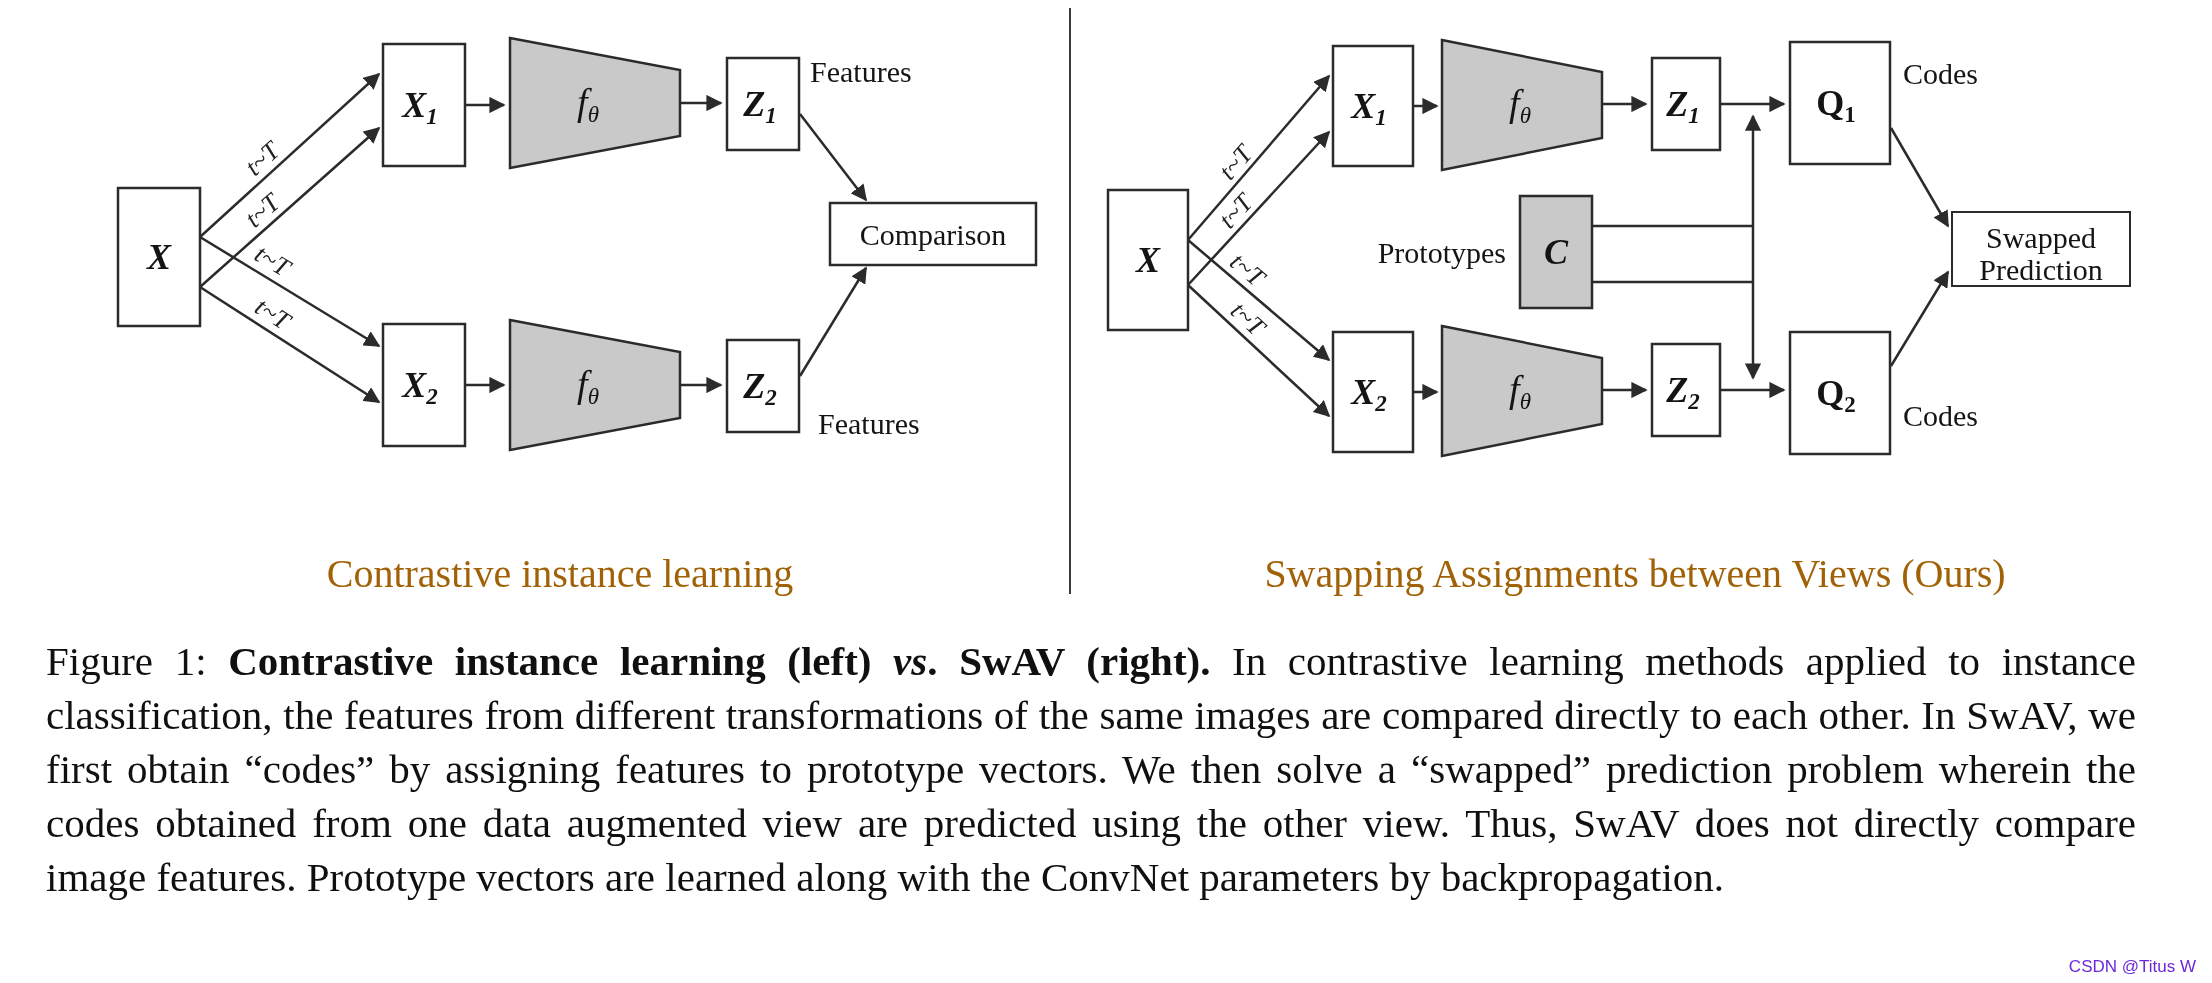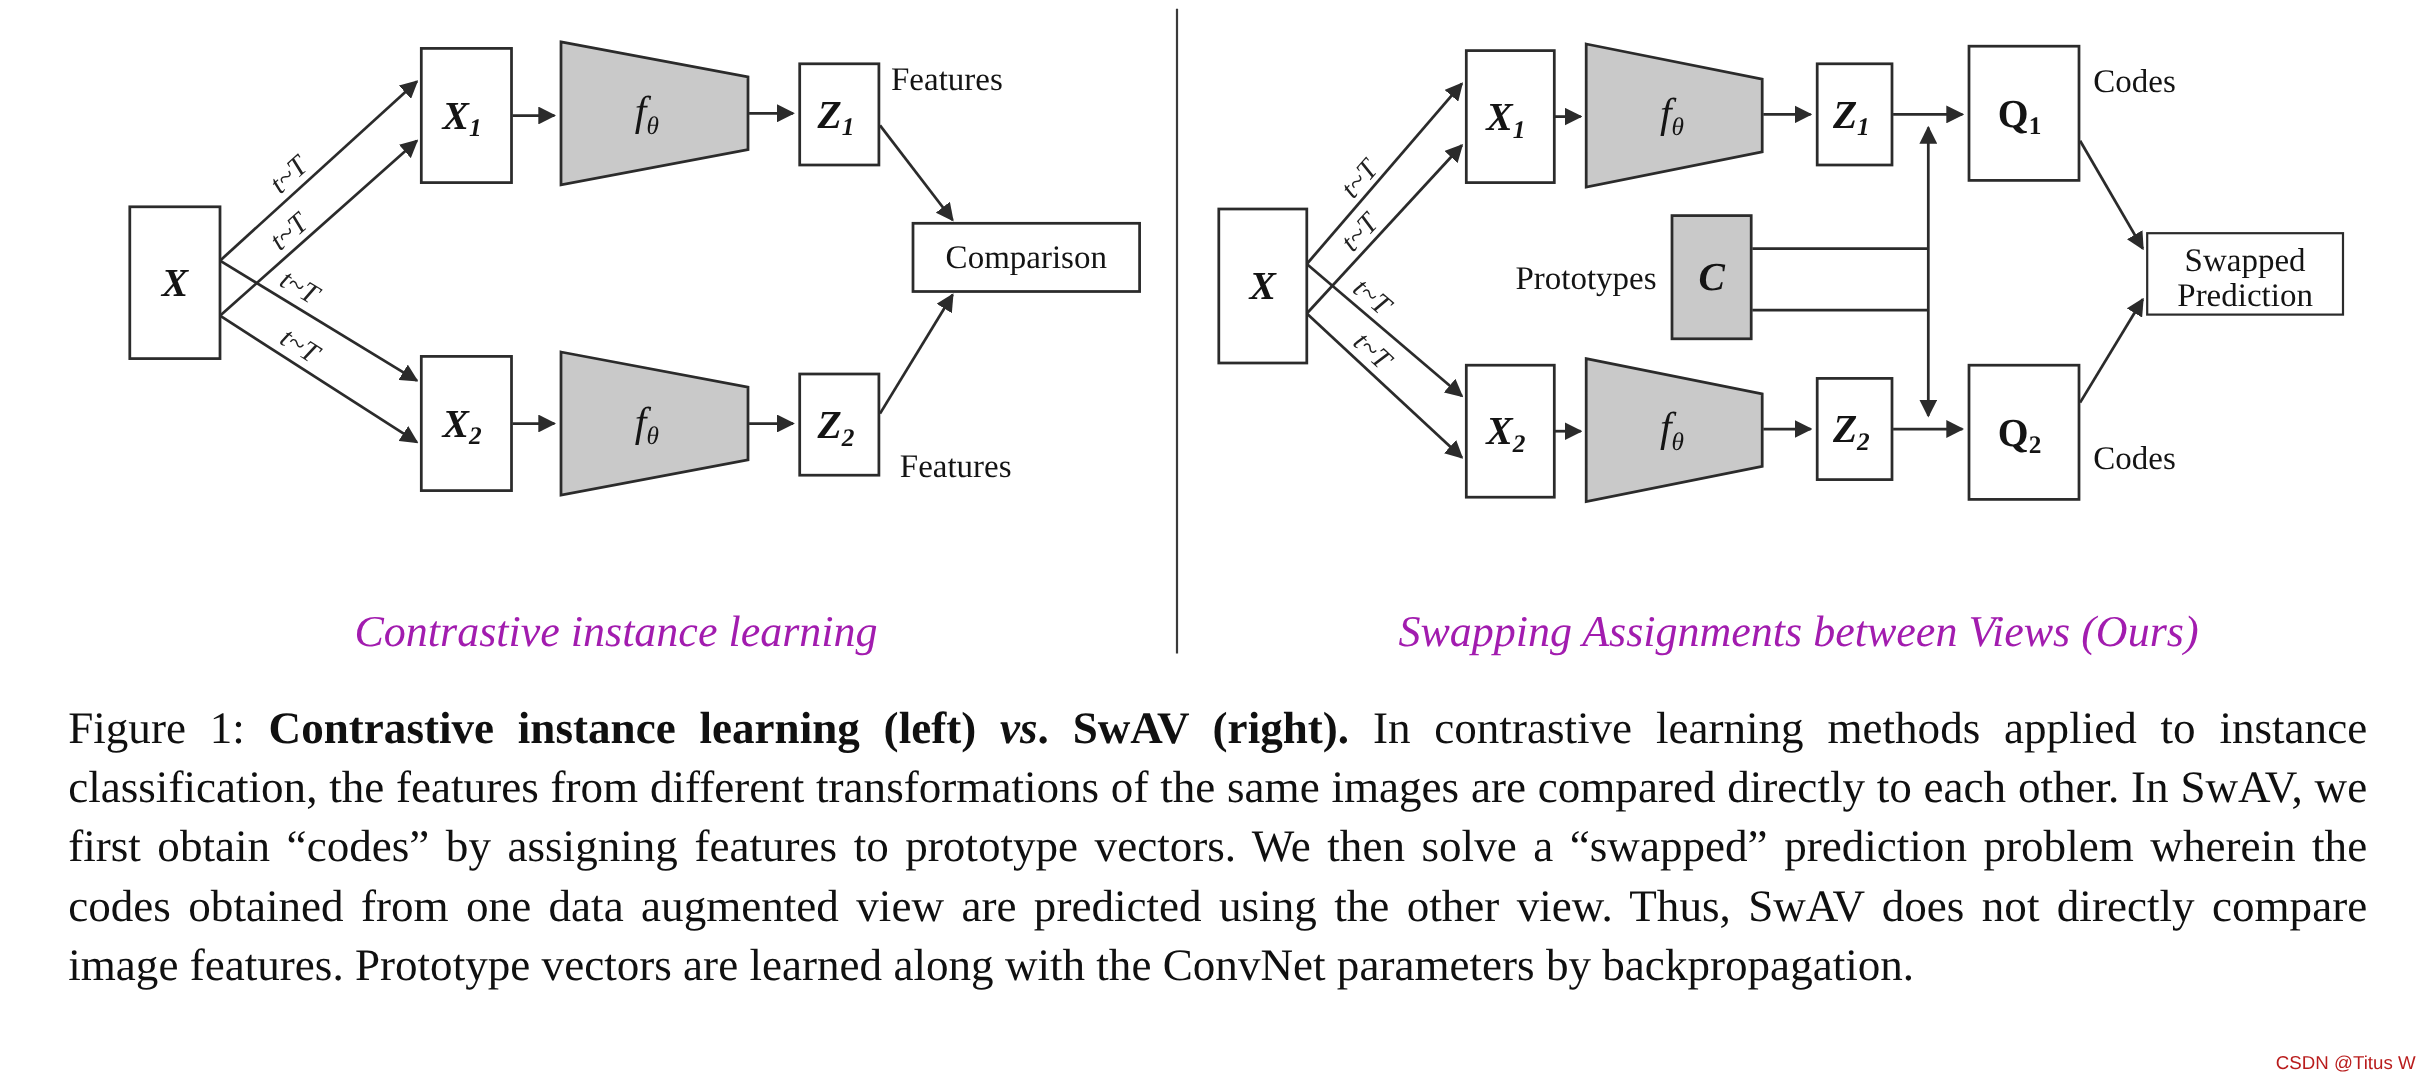--- a/index.html
+++ b/index.html
@@ -13,29 +13,29 @@
   .gbox{fill:#c9c9c9;stroke:#2b2b2b;stroke-width:2.5;}
   .arrow{stroke:#2b2b2b;stroke-width:2.5;fill:none;}
   .plain{stroke:#2b2b2b;stroke-width:2.5;fill:none;}
   .divider{stroke:#3a3a3a;stroke-width:2;}
   .math{font-size:36px;font-style:italic;font-weight:bold;}
   .math-f{font-size:38px;font-style:italic;font-weight:normal;}
   .math-q{font-size:36px;font-style:normal;font-weight:bold;}
   .sub{font-size:23px;}
   .tlabel{font-size:26px;font-style:italic;fill:#222222;}
   .annot{font-size:30px;}
-  .subcaption{position:absolute;top:550px;text-align:center;font-size:40px;color:#a21caf;font-style:italic;}
+  .subcaption{position:absolute;top:550px;text-align:center;font-size:40px;color:#a16207;}
   .subcaption-left{left:60px;width:1000px;}
   .subcaption-right{left:1100px;width:1070px;}
-  .caption{position:absolute;left:62px;top:634px;width:2090px;font-size:41px;line-height:54px;
+  .caption{position:absolute;left:46px;top:634px;width:2090px;font-size:41px;line-height:54px;
            text-align:justify;color:#101010;}
   .caption .b{font-weight:bold;}
   .caption .bi{font-weight:bold;font-style:italic;}
   .watermark{position:absolute;right:16px;bottom:6px;font-family:"Liberation Sans","DejaVu Sans",sans-serif;
-             font-size:17px;color:#b91c1c;}
+             font-size:17px;color:#6d28d9;}
 </style>
 </head>
 <body>
 
 <div class="page">
 
   <svg width="2212" height="612" viewBox="0 0 2212 612">
     <defs>
       <marker id="arrow" viewBox="0 0 10 10" refX="9" refY="5" markerWidth="6.5" markerHeight="6.5" orient="auto-start-reverse">
         <path d="M0,0 L10,5 L0,10 z" fill="#2b2b2b"></path>

